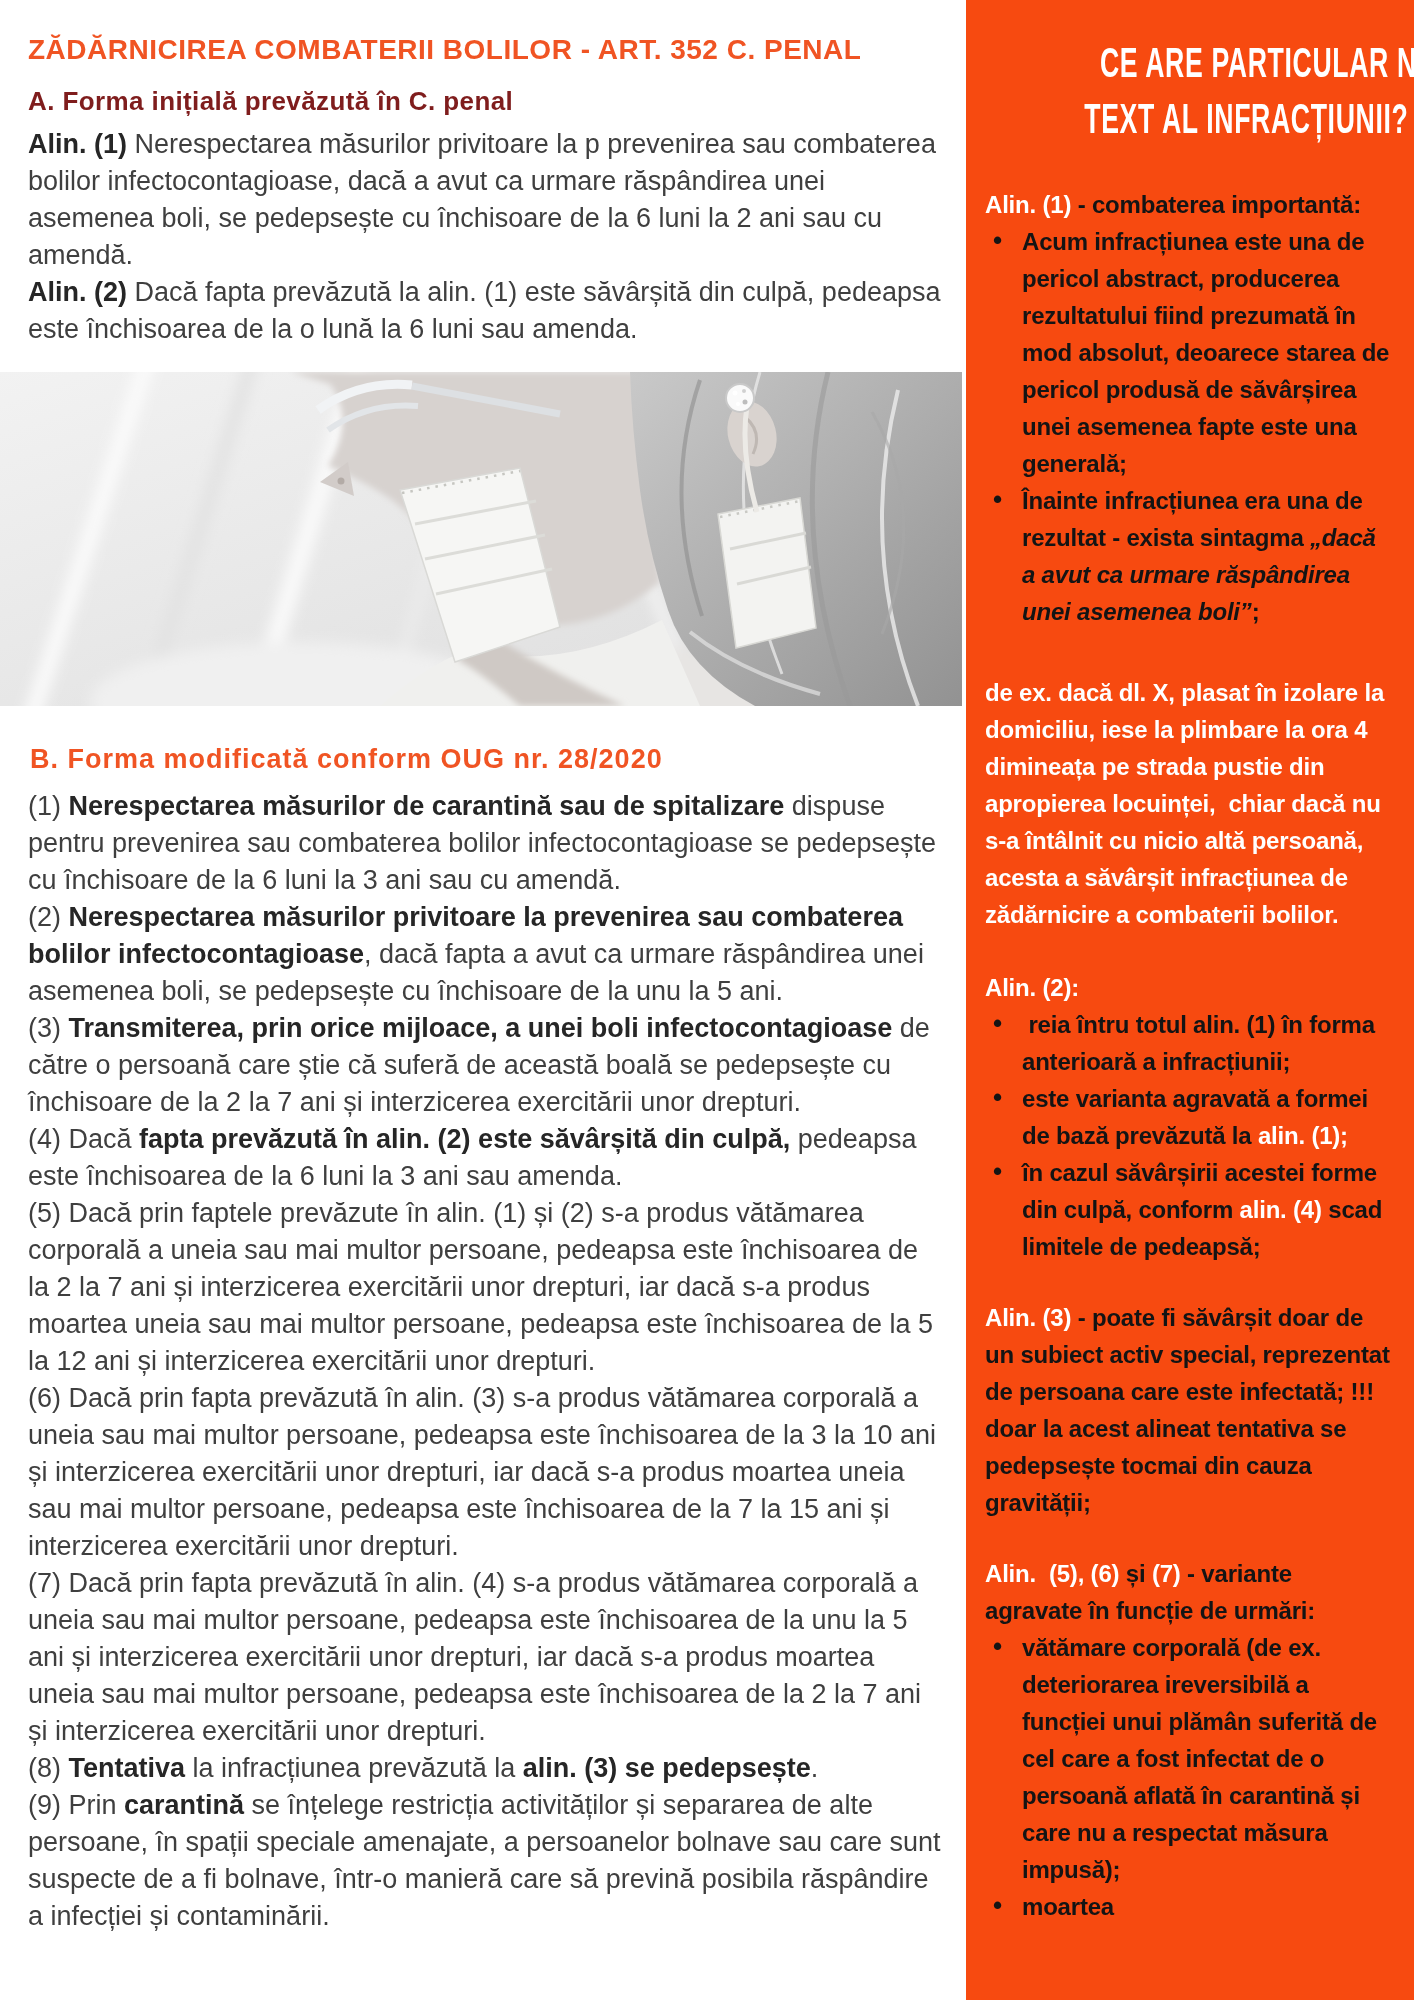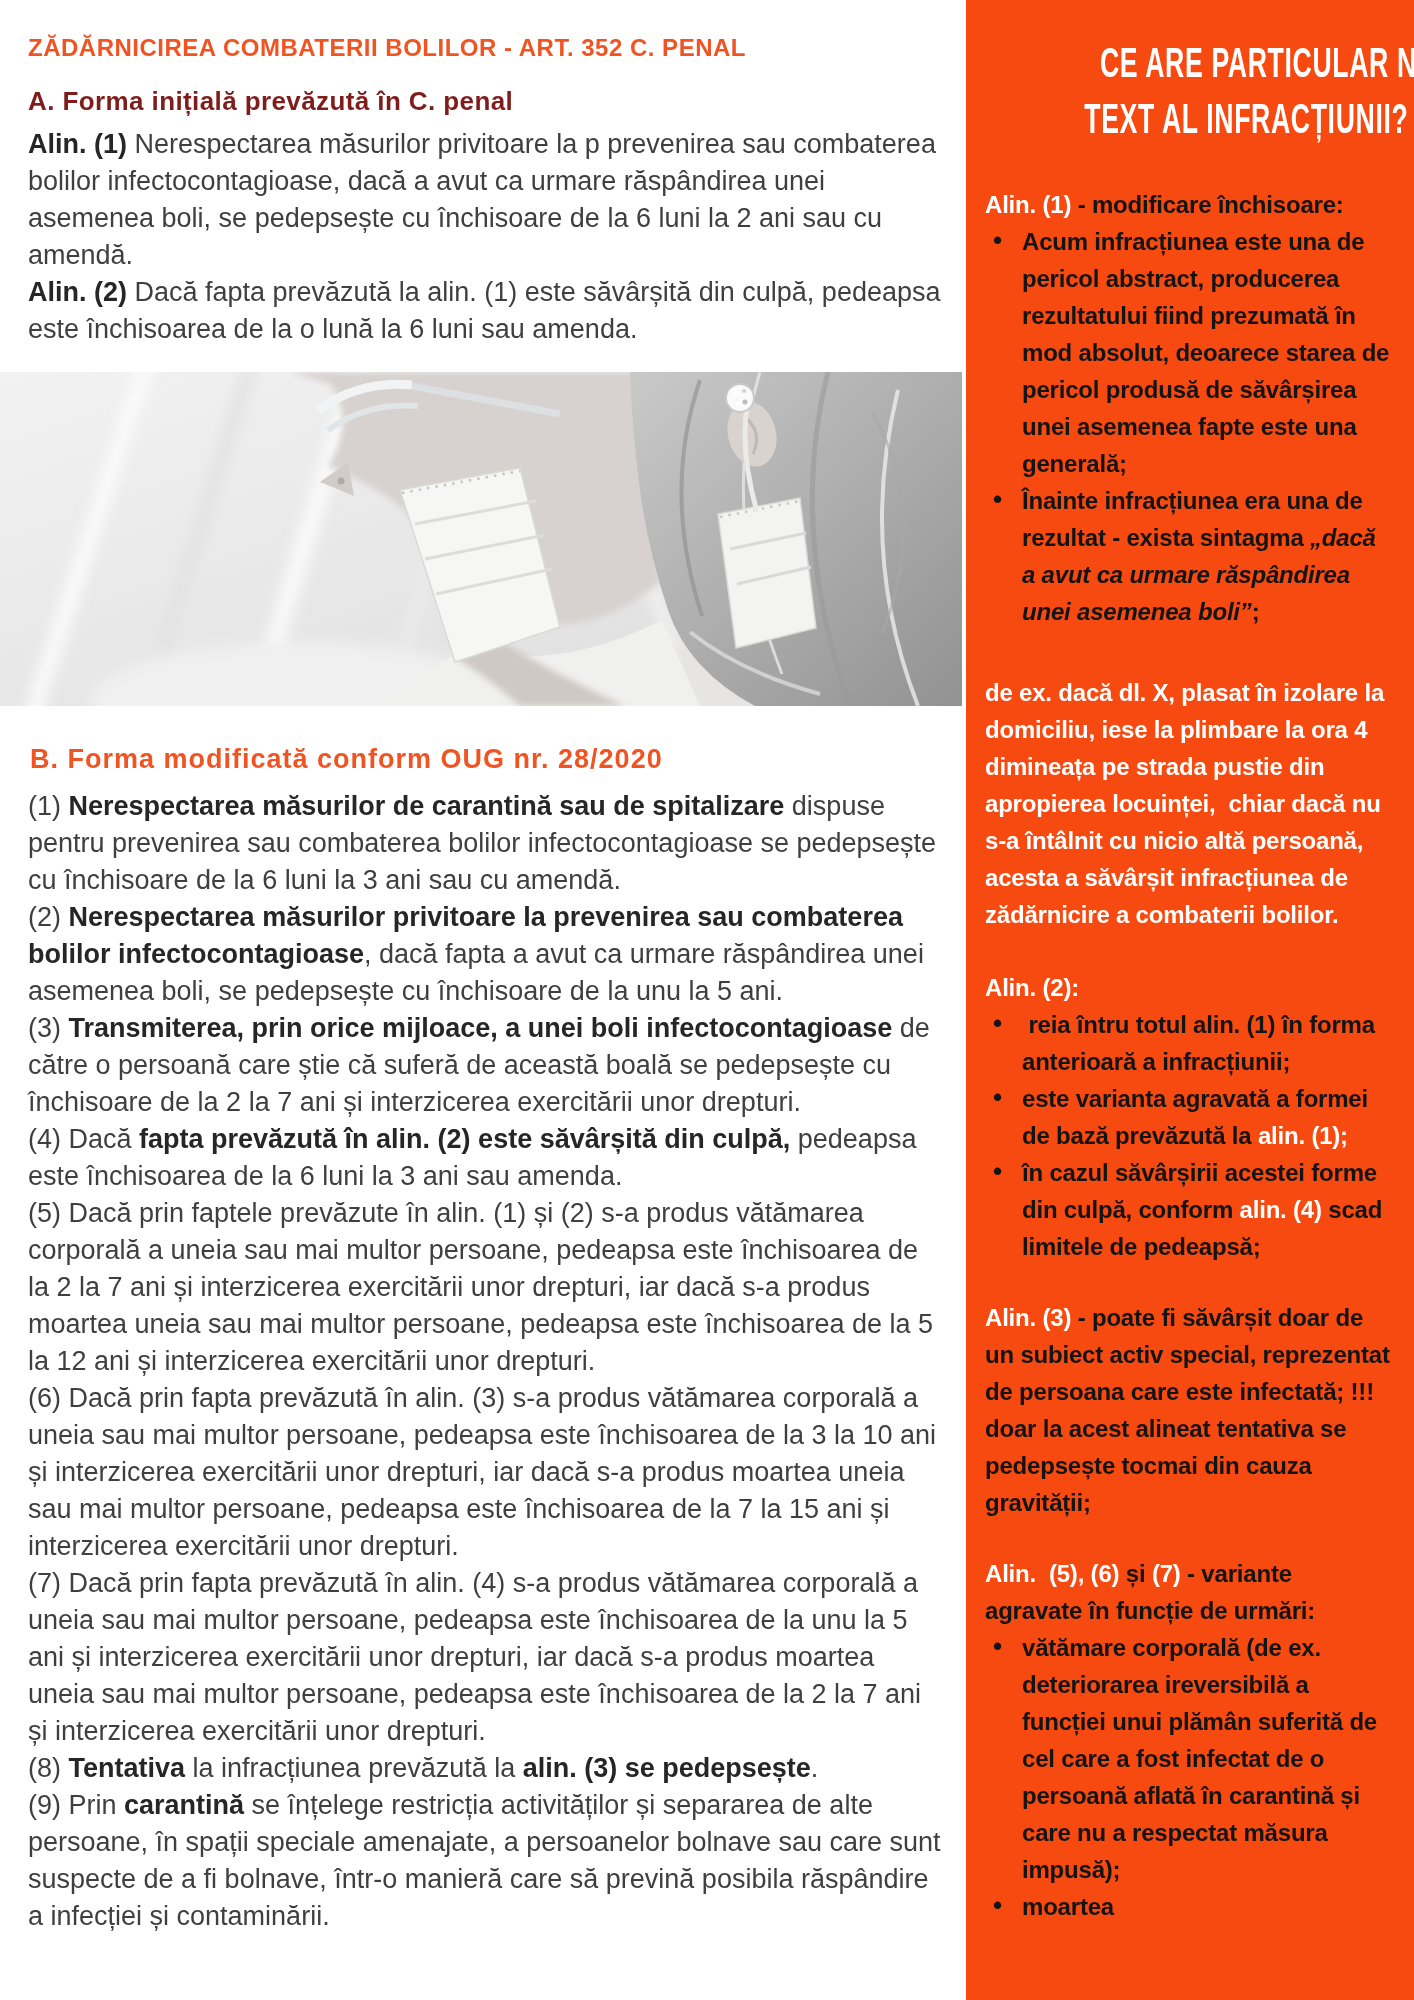--- a/index.html
+++ b/index.html
@@ -1,21 +1,21 @@
 <!DOCTYPE html>
 <html style="--c-panel: #f74a10; --c-heading: #f05423; --c-body_text: #3f3f3f; --c-bold_text: #262626; --c-panel_text: #141414; --c-panel_white: #ffffff;"><head>
 <meta charset="utf-8">
 <style>
   html,body{margin:0;padding:0;background:#ffffff;}
   .page{position:relative;width:1414px;height:2000px;background:#fff;overflow:hidden;
         font-family:"Liberation Sans",sans-serif;}
 
   
   .main-title{position:absolute;left:28px;top:34px;margin:0;
-    font-size:24px;font-weight:700;letter-spacing:.5px;white-space:nowrap;
+    font-size:28px;font-weight:700;letter-spacing:.5px;white-space:nowrap;
     color:var(--c-heading,#f05423);}
   .sec-a-h{position:absolute;left:28px;top:86px;margin:0;
     font-size:26px;font-weight:700;color:#7f1d1d;letter-spacing:.4px;}
   .sec-a-text{position:absolute;left:28px;top:126px;width:914px;}
   .sec-b-h{position:absolute;left:30px;top:744px;margin:0;
     font-size:27px;font-weight:700;letter-spacing:1px;color:var(--c-heading,#f05423);}
   .sec-b-text{position:absolute;left:28px;top:788px;width:914px;}
   .paras p{margin:0;font-size:27px;line-height:37px;color:var(--c-body_text,#3f3f3f);}
   .seg{white-space:pre-wrap;}
   .seg-n{font-weight:400;}
@@ -155,21 +155,21 @@
         <p><span class="seg seg-n">(9) Prin </span><span class="seg seg-b">carantină</span><span class="seg seg-n"> se înțelege restricția activităților și separarea de alte persoane, în spații speciale amenajate, a persoanelor bolnave sau care sunt suspecte de a fi bolnave, într-o manieră care să prevină posibila răspândire a infecției și contaminării.</span></p>
       </div>
   </section>
 
   <aside class="panel">
     <h2 class="panel-title">
       <span class="pt-line">CE ARE PARTICULAR NOUL</span><br>
       <span class="pt-line">TEXT AL INFRACȚIUNII?</span>
     </h2>
     <div>
-        <p class="rb rb-h b-alin1-head"><span class="seg seg-w">Alin. (1)</span><span class="seg seg-b"> - modificare închisoare:</span></p>
+        <p class="rb rb-h b-alin1-head"><span class="seg seg-w">Alin. (1)</span><span class="seg seg-b"> - combaterea importantă:</span></p>
         <ul class="rb rb-ul b-alin1-list">
           <li><span class="seg seg-b">Acum infracțiunea este una de pericol abstract, producerea rezultatului fiind prezumată în mod absolut, deoarece starea de pericol produsă de săvârșirea unei asemenea fapte este una generală;</span></li>
           <li><span class="seg seg-b">Înainte infracțiunea era una de rezultat - exista sintagma </span><span class="seg seg-bi">„dacă a avut ca urmare răspândirea unei asemenea boli”</span><span class="seg seg-b">;</span></li>
         </ul>
         <p class="rb rb-p b-example"><span class="seg seg-w">de ex. dacă dl. X, plasat în izolare la domiciliu, iese la plimbare la ora 4 dimineața pe strada pustie din apropierea locuinței,  chiar dacă nu s-a întâlnit cu nicio altă persoană, acesta a săvârșit infracțiunea de zădărnicire a combaterii bolilor.</span></p>
         <p class="rb rb-h b-alin2-head"><span class="seg seg-w">Alin. (2):</span></p>
         <ul class="rb rb-ul b-alin2-list">
           <li><span class="seg seg-b"> reia întru totul alin. (1) în forma anterioară a infracțiunii;</span></li>
           <li><span class="seg seg-b">este varianta agravată a formei de bază prevăzută la </span><span class="seg seg-w">alin. (1);</span></li>
           <li><span class="seg seg-b">în cazul săvârșirii acestei forme din culpă, conform </span><span class="seg seg-w">alin. (4)</span><span class="seg seg-b"> scad limitele de pedeapsă;</span></li>

